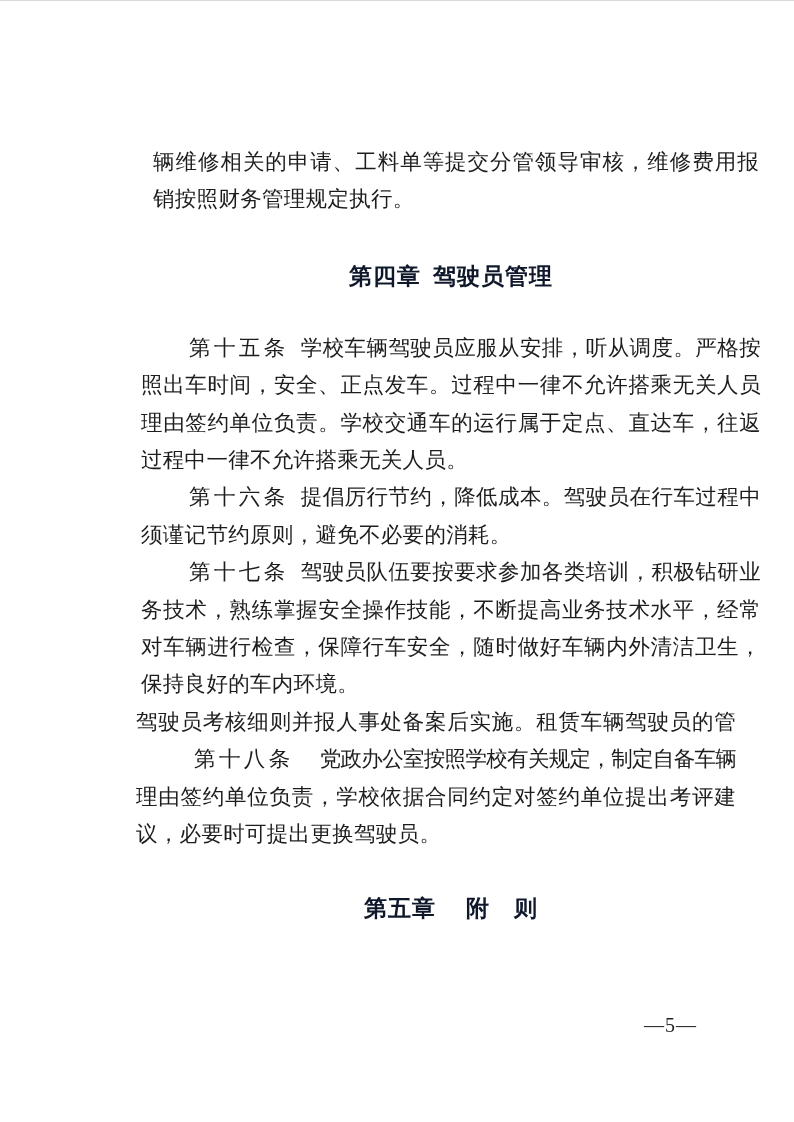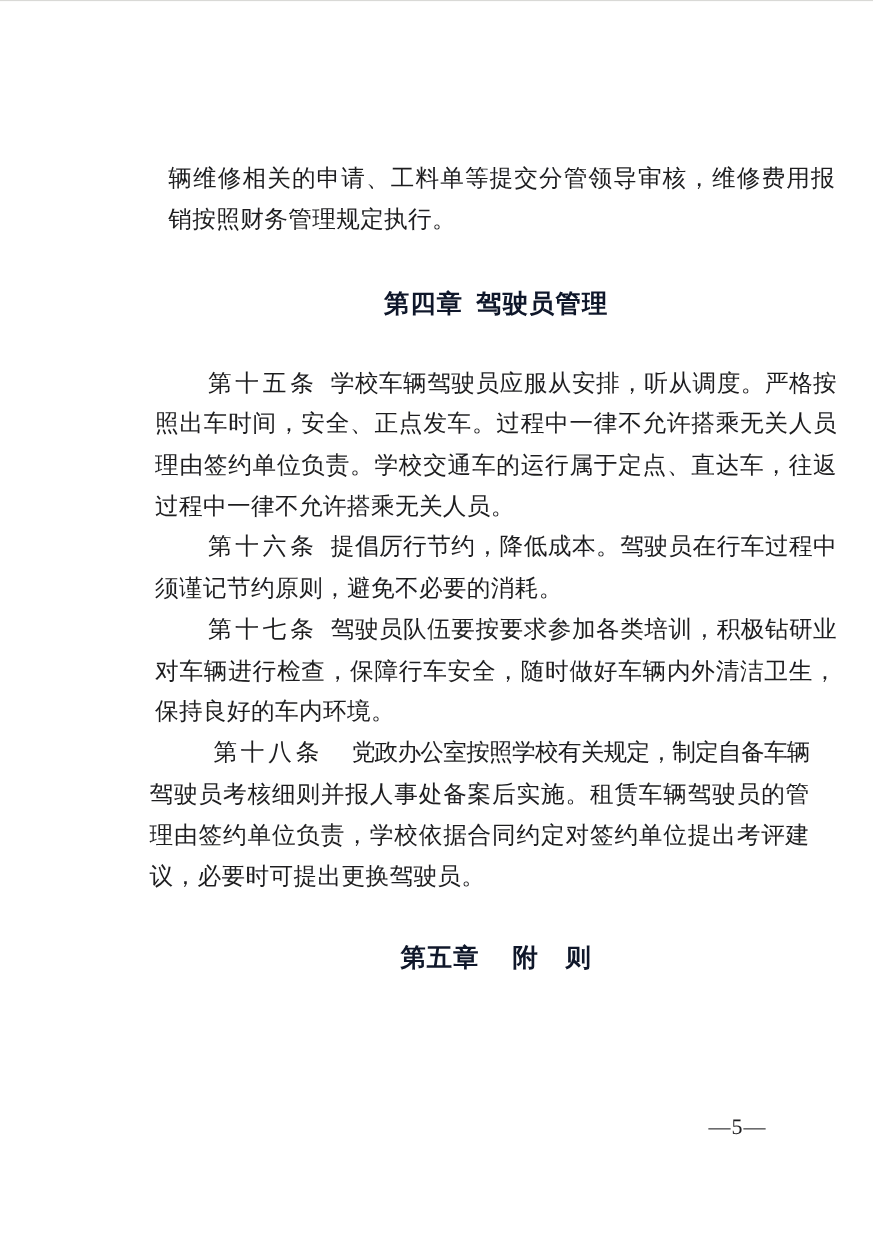--- a/index.html
+++ b/index.html
@@ -109,27 +109,28 @@
       <div class="line last">过程中一律不允许搭乘无关人员。</div>
     </div>
 
     <div class="para article">
       <div class="line full line-first"><span class="art-num">第十六条</span><span class="art-rest">提倡厉行节约，降低成本。驾驶员在行车过程中</span></div>
       <div class="line last">须谨记节约原则，避免不必要的消耗。</div>
     </div>
 
     <div class="para article">
       <div class="line full line-first"><span class="art-num">第十七条</span><span class="art-rest">驾驶员队伍要按要求参加各类培训，积极钻研业</span></div>
+      <div class="line full">务技术，熟练掌握安全操作技能，不断提高业务技术水平，经常</div>
       <div class="line full">对车辆进行检查，保障行车安全，随时做好车辆内外清洁卫生，</div>
       <div class="line last">保持良好的车内环境。</div>
     </div>
 
     <div class="para article art18">
+      <div class="line full">驾驶员考核细则并报人事处备案后实施。租赁车辆驾驶员的管</div>
       <div class="line full line-first"><span class="art-num">第十八条</span><span class="art-rest first-text">党政办公室按照学校有关规定，制定自备车辆</span></div>
-      <div class="line full">驾驶员考核细则并报人事处备案后实施。租赁车辆驾驶员的管</div>
       <div class="line full">理由签约单位负责，学校依据合同约定对签约单位提出考评建</div>
       <div class="line last">议，必要时可提出更换驾驶员。</div>
     </div>
 
     <h2 class="chapter ch5"><span>第五章</span><span class="gap5"></span><span>附　则</span></h2>
 
   </div>
 
   <div class="page-number">—5—</div>
 </div>

